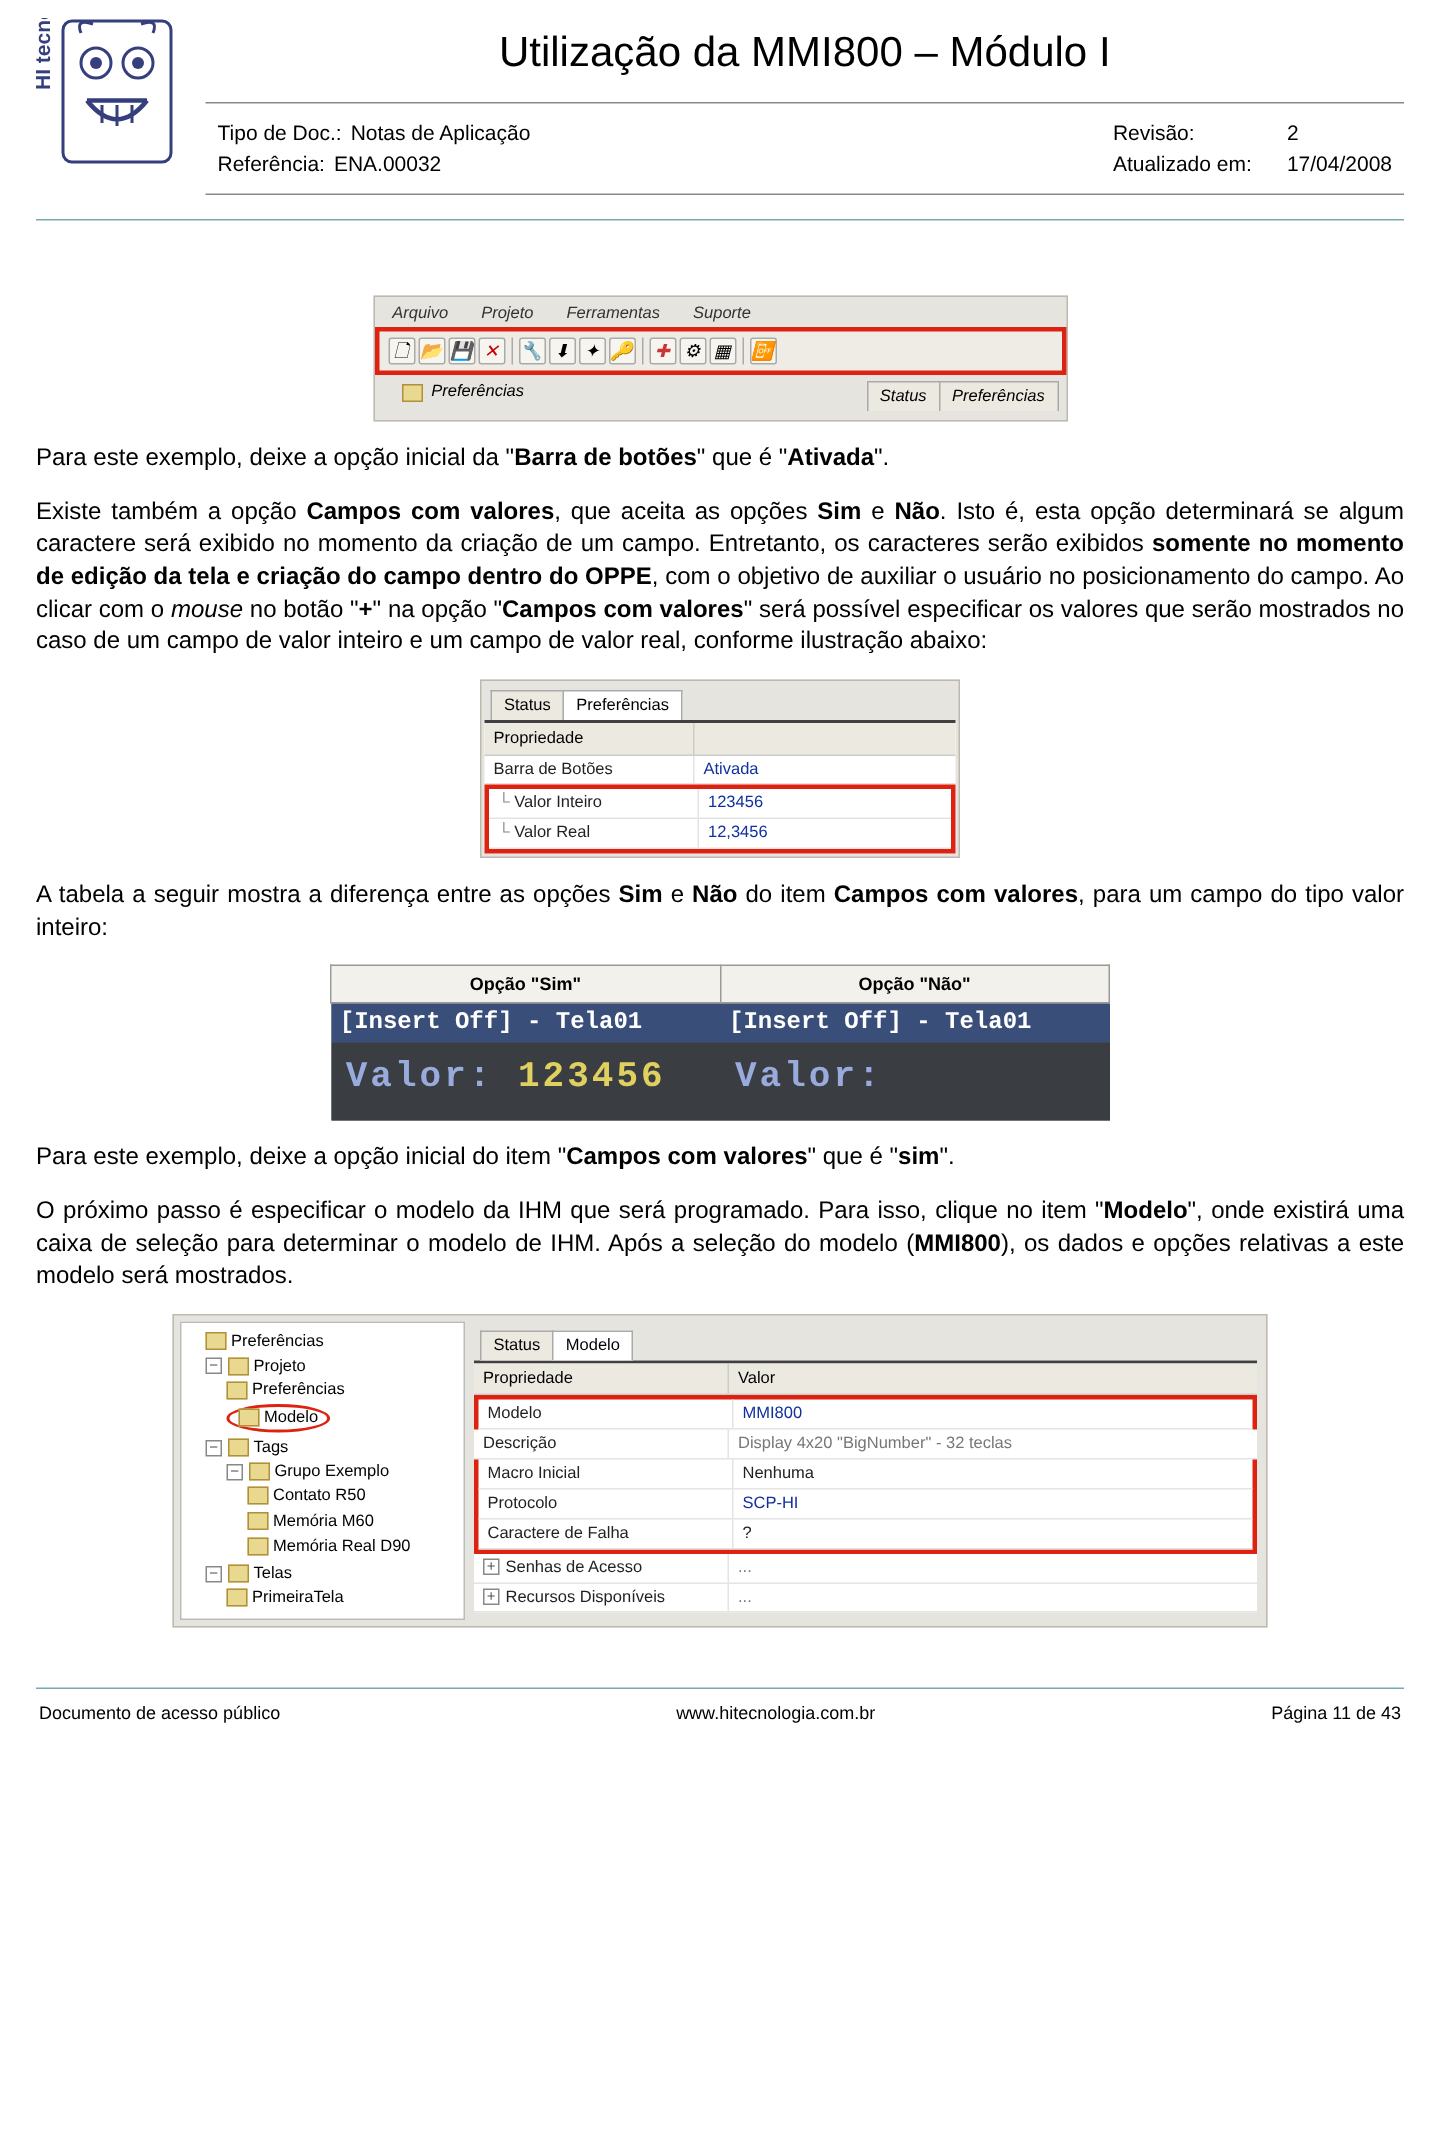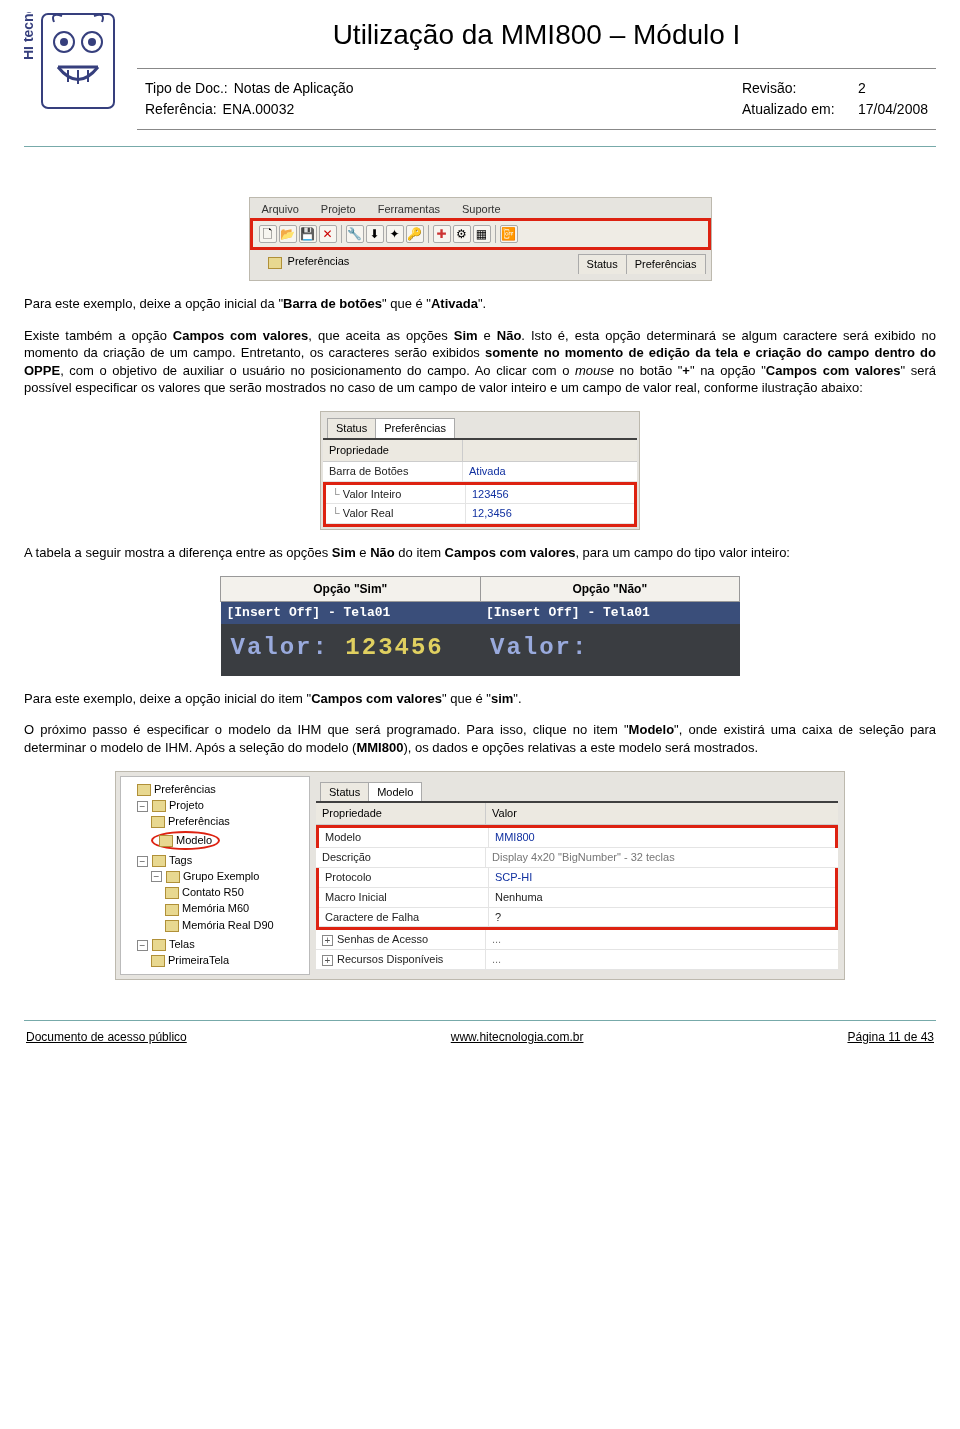--- a/index.html
+++ b/index.html
@@ -30,27 +30,27 @@
     display: flex; justify-content: space-between;
     font-size: 14px; padding: 6px 8px;
   }
   .meta-left, .meta-right { display: flex; flex-direction: column; gap: 2px; }
   .meta-left div, .meta-right div { display: flex; gap: 6px; }
   .meta-label-r { text-align: left; min-width: 110px; }
   .main-hr { border: none; border-top: 1px solid #7aa; margin-top: 8px; }
 
   
   .content { padding-top: 40px; }
-  .para { margin: 14px 0; text-align: justify; font-size: 13px; }
+  .para { margin: 14px 0; text-align: justify; font-size: 16px; }
   .bold { font-weight: 700; }
   .italic { font-style: italic; }
 
   
   .shot { margin: 10px auto; background: #e6e4df; border: 1px solid #bdb9ae; }
-  .shot-toolbar { width: 463px; }
+  .shot-toolbar { width: 463px; font-style: italic; }
   .menubar { display: flex; gap: 2px; font-size: 11px; padding: 2px 2px 0 2px; }
   .menubar span { padding: 2px 10px; color: #333; }
   .red-box { border: 3px solid #d21; background: #efece5; }
   .tb-row {
     display: flex; align-items: center; gap: 2px; padding: 4px 6px;
   }
   .tb-icon {
     width: 18px; height: 18px; border: 1px solid #aaa; background: #f7f5f0;
     display: inline-flex; align-items: center; justify-content: center;
     font-size: 12px; border-radius: 2px;
@@ -82,21 +82,21 @@
   .expander { display:inline-block; width:11px; height:11px; border:1px solid #888; text-align:center; line-height:9px; font-size:10px; margin-right:4px; color:#555; vertical-align: middle;}
   .child { padding-left: 14px; position: relative; }
   .child::before { content:"└ "; color:#888; }
 
   
   .cmp-table { width: 520px; margin: 6px auto; border-collapse: collapse; }
   .cmp-table th { border: 1px solid #999; background: #f3f1ec; font-size: 12px; padding: 4px 0; width: 50%; }
   .lcd-cell { background: #555a5e; padding: 0; }
   .lcd-title {
     background: #3a4e7a; color: #fff; font-family: "Courier New", monospace;
-    font-size: 13px; font-weight: 700; padding: 2px 6px;
+    font-size: 16px; font-weight: 700; padding: 2px 6px;
   }
   .lcd-body {
     background: #3a3d41; color: #e0d060; font-family: "Courier New", monospace;
     font-size: 24px; letter-spacing: 2px; padding: 8px 10px 12px 10px;
     font-weight: 700;
   }
   .lcd-body .label { color: #9ad; }
 
   
   .shot-model { width: 730px; display: flex; gap: 4px; padding: 4px; }
@@ -118,21 +118,20 @@
   .propgrid2 .propgrid-head div:first-child { flex: 0 0 170px; }
   .propgrid2 .propgrid-row .k { flex: 0 0 170px; }
   .redwrap2 { border: 3px solid #d21; border-top: none; }
   .redwrap2-top { border: 3px solid #d21; border-bottom: none; }
 
   
   .footer-hr { border: none; border-top: 1px solid #7aa; margin-top: 40px; }
   .footer {
     display: flex; justify-content: space-between; font-size: 12px;
     padding: 8px 2px 0 2px;
-    text-decoration: underline;
   }
 </style>
 </head>
 <body>
 
 <div class="header">
   <div class="logo">
     <svg viewBox="0 0 95 98">
       <g transform="translate(-5,48) rotate(-90)">
         <text x="0" y="14" font-family="Arial" font-size="14" fill="#363f7d" font-weight="700">HI tecnologia</text>
@@ -331,26 +330,26 @@
             <div class="k">Modelo</div>
             <div class="v">MMI800</div>
           </div>
         </div>
         <div class="propgrid-row">
           <div class="k">Descrição</div>
           <div class="v" style="color:#777">Display 4x20 "BigNumber" - 32 teclas</div>
         </div>
         <div class="redwrap2">
           <div class="propgrid-row">
+            <div class="k">Macro Inicial</div>
+            <div class="v" style="color:#222">Nenhuma</div>
+          </div>
+          <div class="propgrid-row">
             <div class="k">Protocolo</div>
             <div class="v">SCP-HI</div>
-          </div>
-          <div class="propgrid-row">
-            <div class="k">Macro Inicial</div>
-            <div class="v" style="color:#222">Nenhuma</div>
           </div>
           <div class="propgrid-row">
             <div class="k">Caractere de Falha</div>
             <div class="v" style="color:#222">?</div>
           </div>
         </div>
         <div class="propgrid-row">
           <div class="k"><span class="expander">+</span><span>Senhas de Acesso</span></div>
           <div class="v" style="color:#777">...</div>
         </div>

